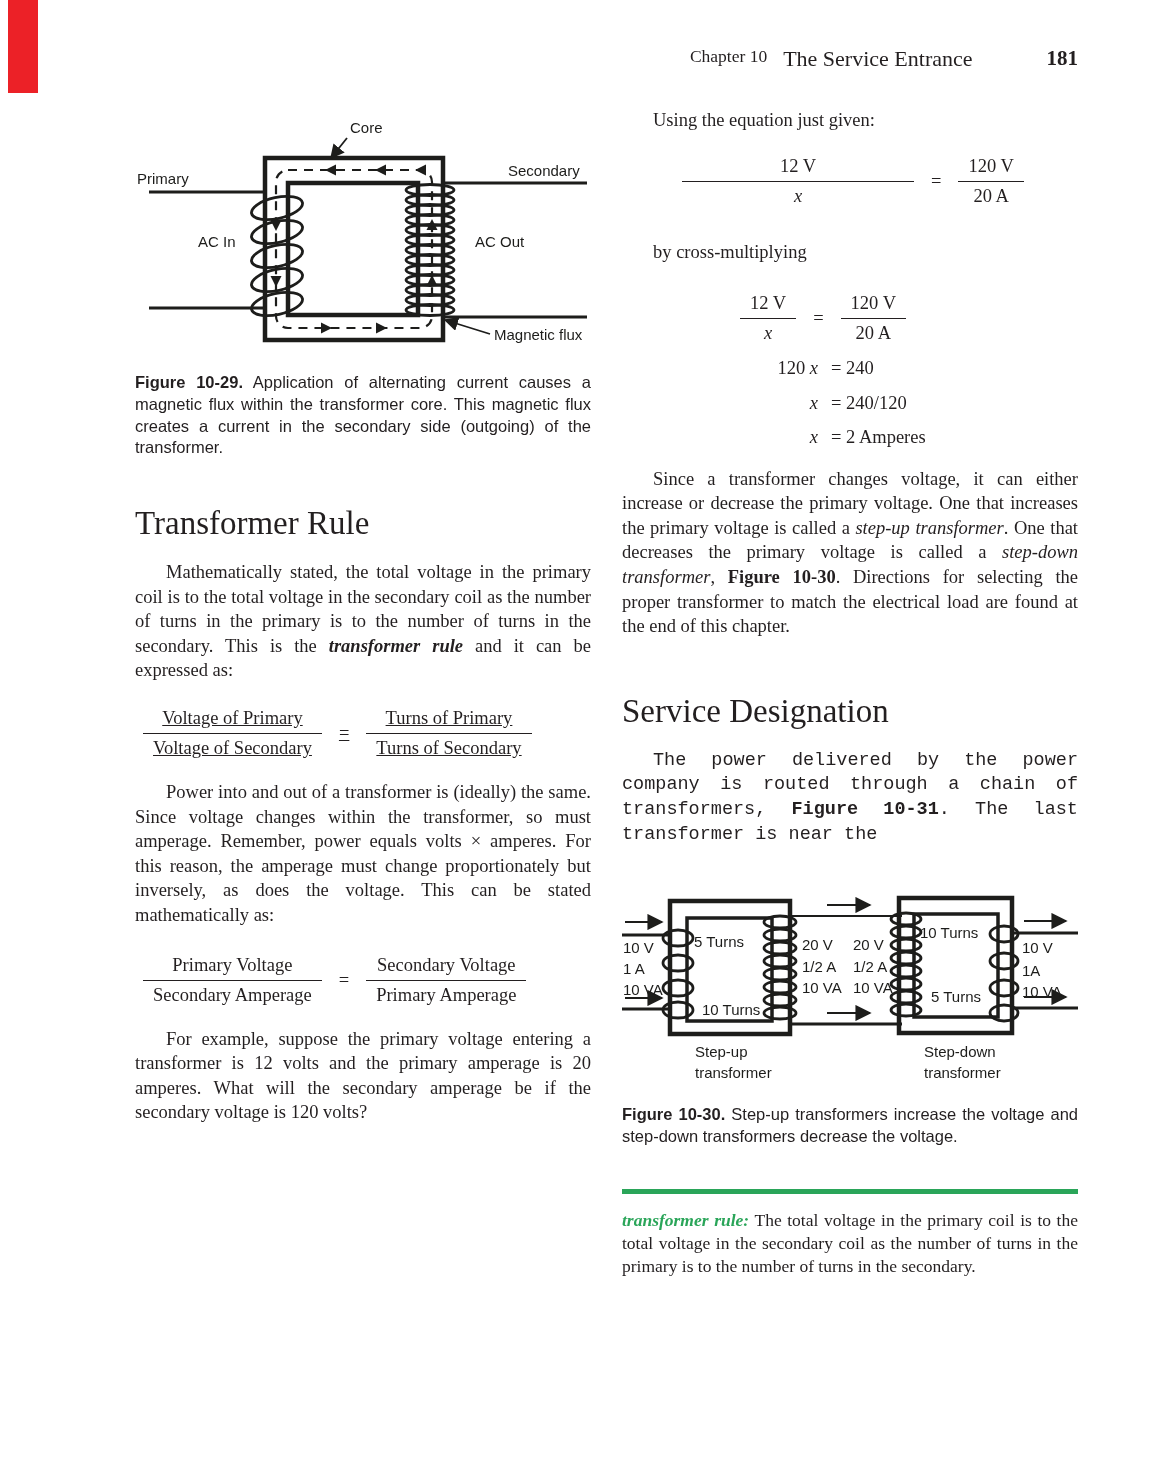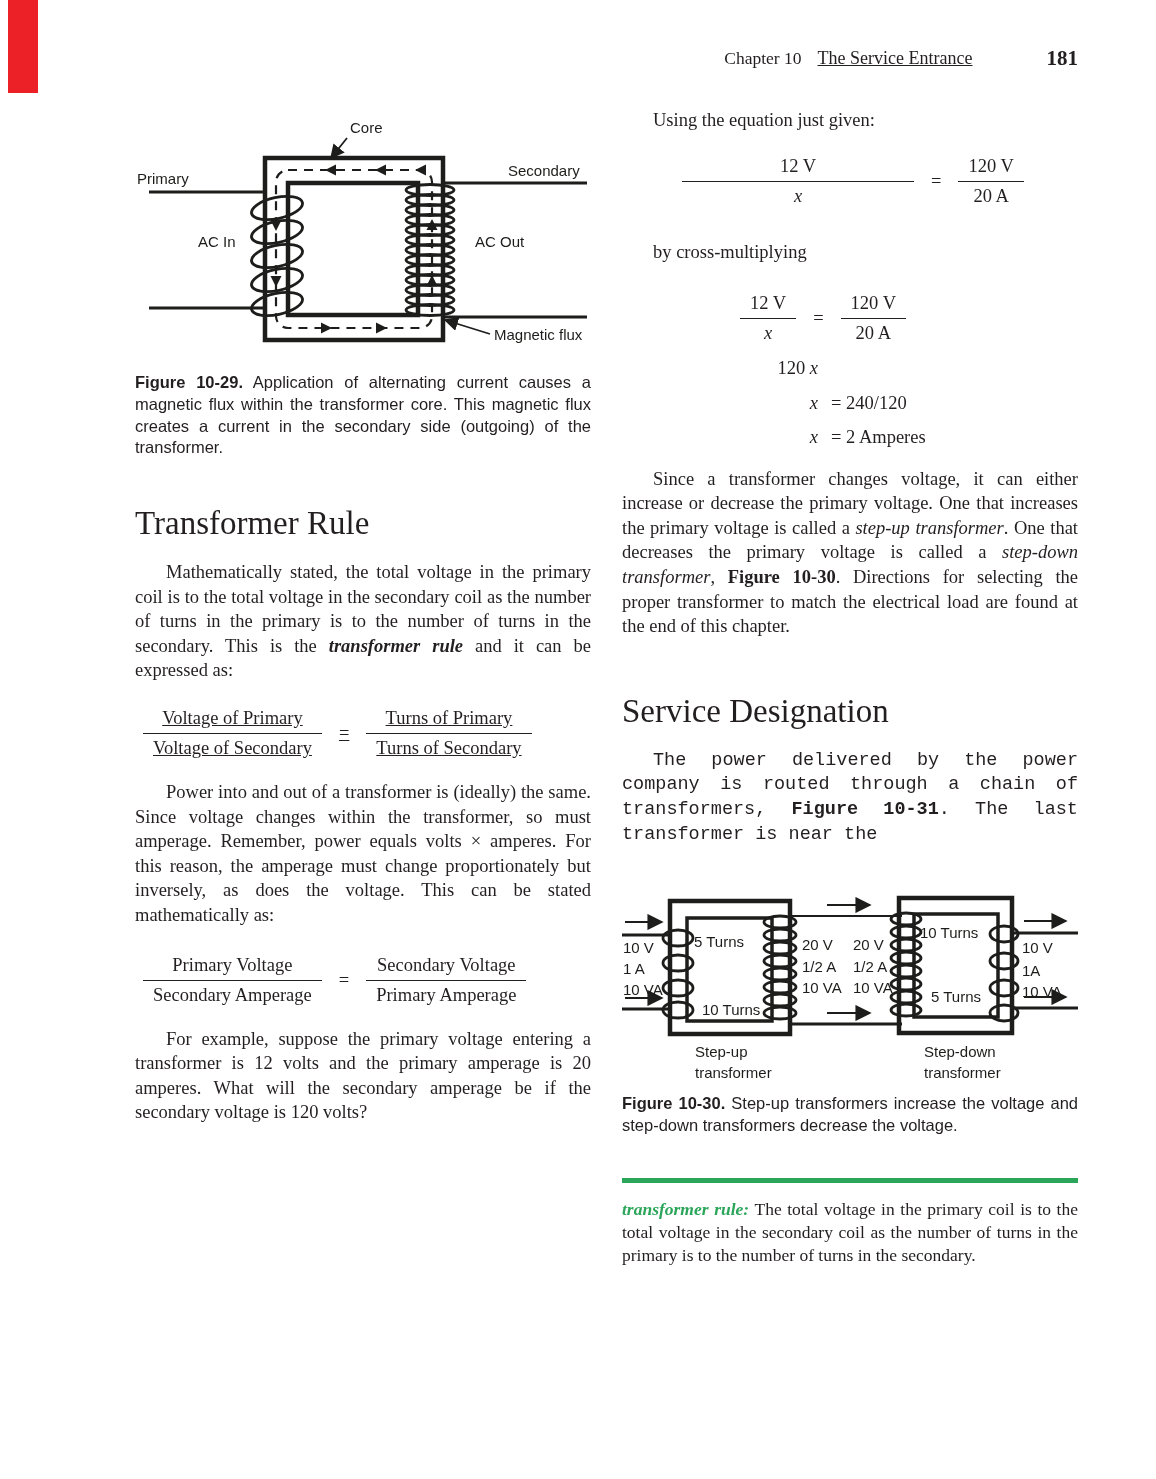--- a/index.html
+++ b/index.html
@@ -1,23 +1,23 @@
 <!DOCTYPE html>
 <html><head>
 <meta charset="utf-8">
 <style>
   html,body { margin:0; padding:0; background:#ffffff; }
   .page { position:relative; width:1156px; height:1479px; background:#ffffff;
           color:#231f20; font-family:"Liberation Serif", serif; overflow:hidden; }
   .red-tab { position:absolute; left:8px; top:0; width:30px; height:93px; background:#ec2127; }
 
   .pg-header { position:absolute; top:46px; left:0; width:1078px; display:flex;
-               justify-content:flex-end; align-items:center; }
+               justify-content:flex-end; align-items:flex-start; }
   .hdr-chapter { font-size:17.5px; }
-  .hdr-title { font-size:18px; margin-left:16px;text-decoration:underline; }
+  .hdr-title { font-size:22px; margin-left:16px; }
   .hdr-pagenum { font-size:21px; font-weight:bold; margin-left:74px; }
 
   .col-left  { position:absolute; left:135px; top:0; width:456px; }
   .col-right { position:absolute; left:622px; top:0; width:456px; }
 
   .body-p { font-size:18.5px; line-height:1.33; text-align:justify; margin:0; }
   .ind { text-indent:31px; }
   .bi { font-weight:bold; font-style:italic; }
   .it { font-style:italic; }
   .b  { font-weight:bold;margin-top:16px; }
@@ -57,21 +57,21 @@
 
   
   .m-fig29 { margin-top:108px; }  .m-cap29 { margin-top:10px; }
   .m-h1 { margin-top:44px; }      .m-p1 { margin-top:17px; }
   .m-eq1 { margin-top:24px; margin-left:8px;text-decoration:underline; } .m-p2 { margin-top:20px; }
   .m-eq2 { margin-top:26px; margin-left:8px; } .m-p3 { margin-top:20px; }
   .m-intro { margin-top:108px; }  .m-eqA { margin-top:22px; margin-left:60px; }
   .m-cross { margin-top:32px; }   .m-eqB { margin-top:28px; margin-left:118px; }
   .m-solve { margin-top:6px; }   .m-since { margin-top:12px; }
   .m-h2 { margin-top:52px; }      .m-serv { margin-top:18px;font-family:Liberation Mono, monospace; }
-  .m-fig30 { margin-top:39px; }   .m-cap30 { margin-top:3px; }
+  .m-fig30 { margin-top:39px; }   .m-cap30 { margin-top:14px; }
   .m-rule { margin-top:41px; }    .m-def { margin-top:15px; }
 </style>
 </head>
 <body>
 
 <div class="page">
   <div class="red-tab"></div>
 
   <div class="pg-header">
     <span class="hdr-chapter">Chapter 10</span>
@@ -206,20 +206,21 @@
       <div class="eq-sign">=</div>
       <div class="frac">
         <div class="num">120 V</div>
         <div class="den">20 A</div>
       </div>
     </div>
 
     <div class="m-solve">
       <div class="solve-row">
         <div class="lhs"><span>120 </span><span class="var">x</span></div>
+        <div class="rhs">= 240</div>
       </div>
       <div class="solve-row">
         <div class="lhs"><span></span><span class="var">x</span></div>
         <div class="rhs">= 240/120</div>
       </div>
       <div class="solve-row">
         <div class="lhs"><span></span><span class="var">x</span></div>
         <div class="rhs">= 2 Amperes</div>
       </div>
     </div>

